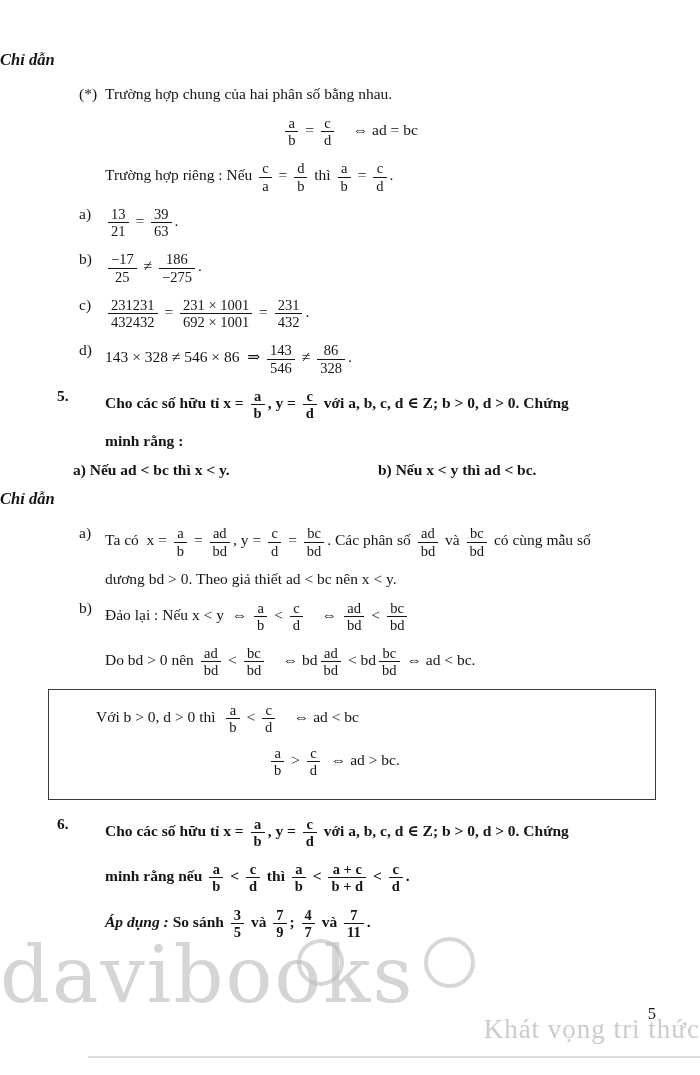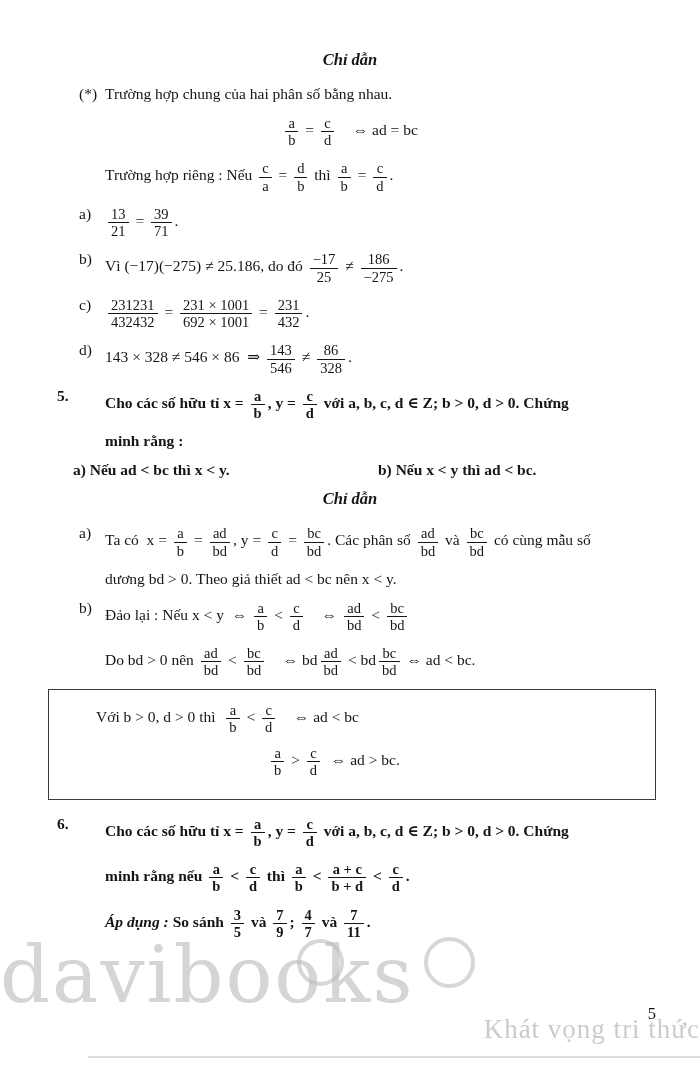--- a/index.html
+++ b/index.html
@@ -4,21 +4,21 @@
 <style>
   * { box-sizing: border-box; }
   html,body { margin:0; padding:0; }
   body {
     width:700px; height:1075px; position:relative; overflow:hidden;
     background:#ffffff; color:#151515;
     font-family:"Liberation Serif","DejaVu Serif","DejaVu Sans",serif;
   }
   #content { position:absolute; top:46px; left:0; width:700px; }
   .heading {
-    text-align:center; font-weight:bold; font-style:italic;
+    font-weight:bold; font-style:italic;
     font-size:16.5px; margin:4px 0 14px 0;
   }
   .line {
     position:relative; padding:0 56px 0 105px; margin-bottom:8px;
     font-size:15.5px; line-height:1.3; min-height:21px;
   }
   .marker { position:absolute; left:79px; }
   .line.num .marker { left:57px; }
   .line.bold, .line.num { font-weight:bold; }
   .line.center { padding:0; text-align:center; }
@@ -64,22 +64,22 @@
 </style>
 </head>
 <body>
 
 <div class="page">
   <div id="content">
       <div class="heading">Chỉ dẫn</div>
       <div class="line star"><span class="marker">(*)</span><span>Trường hợp chung của hai phân số bằng nhau.</span></div>
       <div class="line center"><span class="frac"><span class="fn">a</span><span class="fd">b</span></span><span> = </span><span class="frac"><span class="fn">c</span><span class="fd">d</span></span><span> ⇔ ad = bc</span></div>
       <div class="line plain"><span>Trường hợp riêng : Nếu </span><span class="frac"><span class="fn">c</span><span class="fd">a</span></span><span> = </span><span class="frac"><span class="fn">d</span><span class="fd">b</span></span><span> thì </span><span class="frac"><span class="fn">a</span><span class="fd">b</span></span><span> = </span><span class="frac"><span class="fn">c</span><span class="fd">d</span></span><span>.</span></div>
-      <div class="line sub"><span class="marker">a)</span><span class="frac"><span class="fn">13</span><span class="fd">21</span></span><span> = </span><span class="frac"><span class="fn">39</span><span class="fd">71</span></span><span>.</span></div>
-      <div class="line sub"><span class="marker">b)</span><span>Vì (−17)(−275) ≠ 25.186, do đó </span><span class="frac"><span class="fn">−17</span><span class="fd">25</span></span><span> ≠ </span><span class="frac"><span class="fn">186</span><span class="fd">−275</span></span><span>.</span></div>
+      <div class="line sub"><span class="marker">a)</span><span class="frac"><span class="fn">13</span><span class="fd">21</span></span><span> = </span><span class="frac"><span class="fn">39</span><span class="fd">63</span></span><span>.</span></div>
+      <div class="line sub"><span class="marker">b)</span><span class="frac"><span class="fn">−17</span><span class="fd">25</span></span><span> ≠ </span><span class="frac"><span class="fn">186</span><span class="fd">−275</span></span><span>.</span></div>
       <div class="line sub"><span class="marker">c)</span><span class="frac"><span class="fn">231231</span><span class="fd">432432</span></span><span> = </span><span class="frac"><span class="fn">231 × 1001</span><span class="fd">692 × 1001</span></span><span> = </span><span class="frac"><span class="fn">231</span><span class="fd">432</span></span><span>.</span></div>
       <div class="line sub"><span class="marker">d)</span><span>143 × 328 ≠ 546 × 86 ⇒ </span><span class="frac"><span class="fn">143</span><span class="fd">546</span></span><span> ≠ </span><span class="frac"><span class="fn">86</span><span class="fd">328</span></span><span>.</span></div>
       <div class="line num bold"><span class="marker">5.</span><span>Cho các số hữu tỉ x = </span><span class="frac"><span class="fn">a</span><span class="fd">b</span></span><span>, y = </span><span class="frac"><span class="fn">c</span><span class="fd">d</span></span><span> với a, b, c, d ∈ Z; b &gt; 0, d &gt; 0. Chứng</span></div>
       <div class="line plain bold"><span>minh rằng :</span></div>
       <div class="line cols bold"><span class="col-left"><span>a) Nếu ad &lt; bc thì x &lt; y.</span></span><span class="col-right"><span>b) Nếu x &lt; y thì ad &lt; bc.</span></span></div>
       <div class="heading">Chỉ dẫn</div>
       <div class="line sub"><span class="marker">a)</span><span>Ta có x = </span><span class="frac"><span class="fn">a</span><span class="fd">b</span></span><span> = </span><span class="frac"><span class="fn">ad</span><span class="fd">bd</span></span><span>, y = </span><span class="frac"><span class="fn">c</span><span class="fd">d</span></span><span> = </span><span class="frac"><span class="fn">bc</span><span class="fd">bd</span></span><span>. Các phân số </span><span class="frac"><span class="fn">ad</span><span class="fd">bd</span></span><span> và </span><span class="frac"><span class="fn">bc</span><span class="fd">bd</span></span><span> có cùng mẫu số</span></div>
       <div class="line plain"><span>dương bd &gt; 0. Theo giả thiết ad &lt; bc nên x &lt; y.</span></div>
       <div class="line sub"><span class="marker">b)</span><span>Đảo lại : Nếu x &lt; y ⇔ </span><span class="frac"><span class="fn">a</span><span class="fd">b</span></span><span> &lt; </span><span class="frac"><span class="fn">c</span><span class="fd">d</span></span><span> ⇔ </span><span class="frac"><span class="fn">ad</span><span class="fd">bd</span></span><span> &lt; </span><span class="frac"><span class="fn">bc</span><span class="fd">bd</span></span></div>
       <div class="line plain"><span>Do bd &gt; 0 nên </span><span class="frac"><span class="fn">ad</span><span class="fd">bd</span></span><span> &lt; </span><span class="frac"><span class="fn">bc</span><span class="fd">bd</span></span><span> ⇔ bd</span><span class="frac"><span class="fn">ad</span><span class="fd">bd</span></span><span> &lt; bd</span><span class="frac"><span class="fn">bc</span><span class="fd">bd</span></span><span> ⇔ ad &lt; bc.</span></div>

